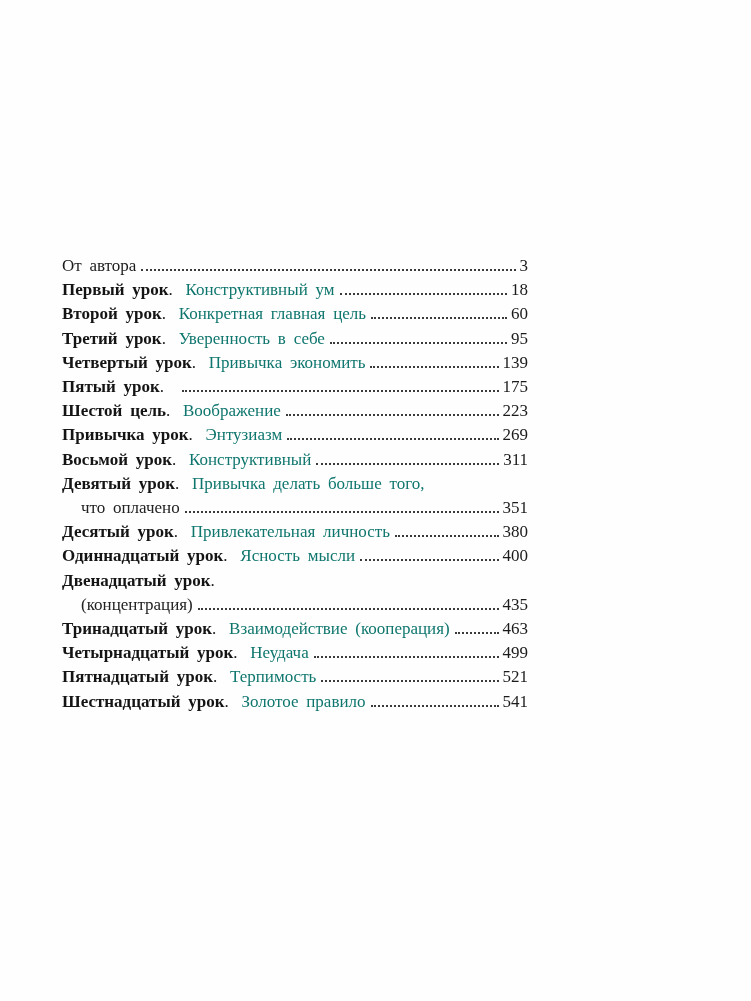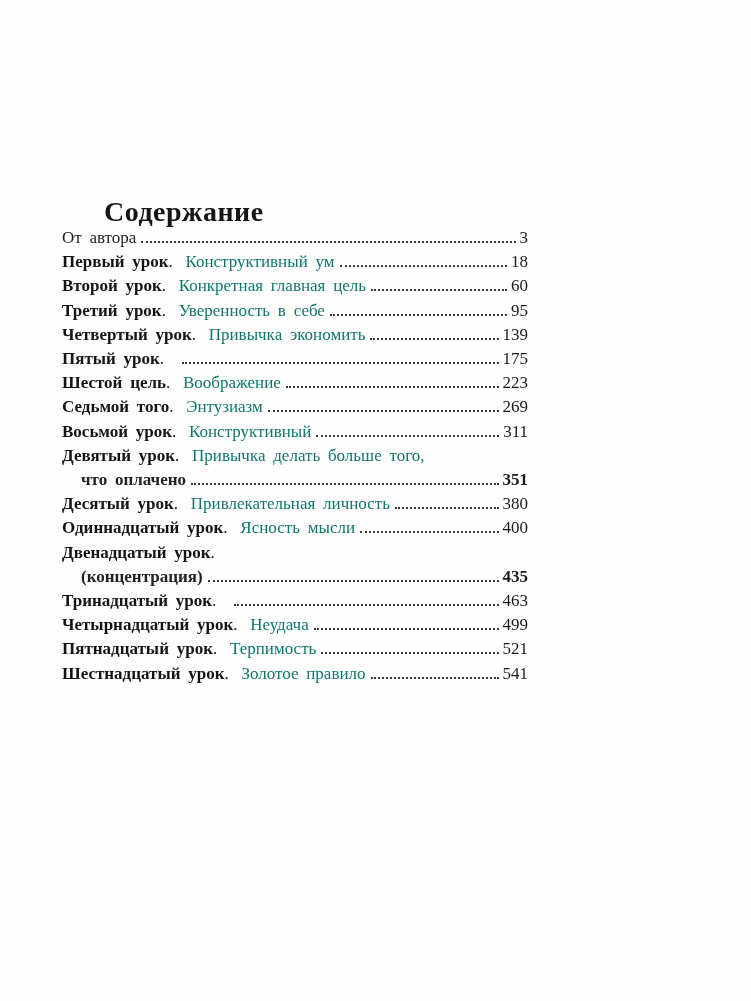--- a/index.html
+++ b/index.html
@@ -22,33 +22,33 @@
     top: 196px;
     margin: 0;
     font-size: 28px;
     font-weight: bold;
     letter-spacing: 0.5px;
     color: #151515;
   }
   .toc {
     position: absolute;
     left: 62px;
-    top: 226px;
+    top: 254px;
     width: 466px;
   }
   .entry { margin: 0; }
   .line {
     display: flex;
     align-items: baseline;
     font-size: 17px;
     line-height: 24.2px;
     word-spacing: 3.5px;
     white-space: nowrap;
   }
-  .line2 { padding-left: 19px; font-weight: bold; }
+  .line2 { padding-left: 19px; }
   .label { font-weight: bold; color: #141414; }
   .label.normal { font-weight: normal; color: #1b1b1b; }
   .sep { white-space: pre; margin-right: 5px; }
   .desc { color: #0f766e; }
   .cont { color: #222; }
   .leader {
     flex: 1 1 auto;
     min-width: 10px;
     height: 0;
     border-bottom: 2px dotted #3a3a3a;
@@ -57,21 +57,20 @@
   .leader.bold {
     border-bottom: 3px dotted #161616;
     margin-bottom: -1px;
   }
   .pagenum { color: #1b1b1b; }
 </style>
 </head>
 <body>
 
 <div class="page">
-  <h1 class="title">Содержание</h1>
   <div class="toc" id="toc-list">
       <div class="entry">
         <div class="line">
           <span class="label normal">От автора</span>
           <span class="leader"></span>
           <span class="pagenum">3</span>
         </div>
       </div>
       <div class="entry">
         <div class="line">
@@ -121,21 +120,21 @@
         <div class="line">
           <span class="label">Шестой цель</span>
           <span class="sep">. </span>
           <span class="desc">Воображение</span>
           <span class="leader"></span>
           <span class="pagenum">223</span>
         </div>
       </div>
       <div class="entry">
         <div class="line">
-          <span class="label">Седьмой того</span>
+          <span class="label">Привычка урок</span>
           <span class="sep">. </span>
           <span class="desc">Энтузиазм</span>
           <span class="leader"></span>
           <span class="pagenum">269</span>
         </div>
       </div>
       <div class="entry">
         <div class="line">
           <span class="label">Восьмой урок</span>
           <span class="sep">. </span>
@@ -182,20 +181,21 @@
         <div class="line line2">
           <span class="cont">(концентрация)</span>
           <span class="leader"></span>
           <span class="pagenum">435</span>
         </div>
       </div>
       <div class="entry">
         <div class="line">
           <span class="label">Тринадцатый урок</span>
           <span class="sep">. </span>
+          <span class="desc">Взаимодействие (кооперация)</span>
           <span class="leader"></span>
           <span class="pagenum">463</span>
         </div>
       </div>
       <div class="entry">
         <div class="line">
           <span class="label">Четырнадцатый урок</span>
           <span class="sep">. </span>
           <span class="desc">Неудача</span>
           <span class="leader"></span>

